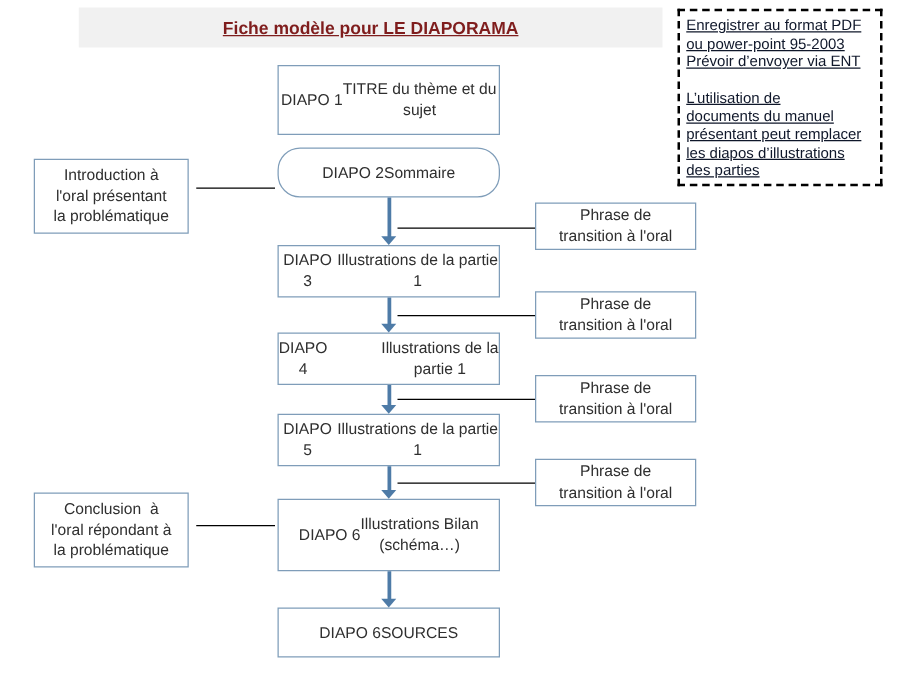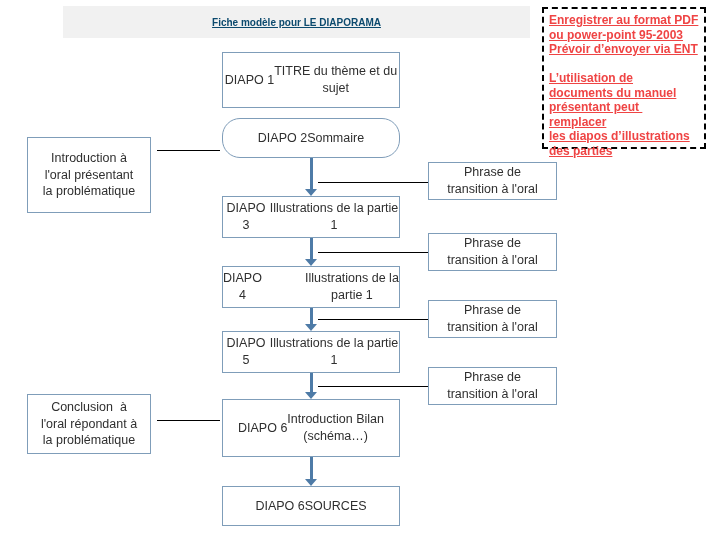--- a/index.html
+++ b/index.html
@@ -9,25 +9,25 @@
     --connector:#000000;
     --text:#2f2f2f;
   }
   *{margin:0;padding:0;box-sizing:border-box;}
   html,body{background:#ffffff;}
   body{font-family:"Liberation Sans", sans-serif;color:var(--text);}
   .canvas{position:relative;width:720px;height:540px;background:#ffffff;overflow:hidden;}
 
   .title-band{position:absolute;left:63px;top:6px;width:467px;height:32px;
     background:var(--title-band-bg);display:flex;align-items:center;justify-content:center;}
-  .title{font-size:10px;font-weight:bold;text-decoration:underline;color:#0c4a6e;}
+  .title{font-size:14px;font-weight:bold;text-decoration:underline;color:#7f1d1d;}
 
   .note-box{position:absolute;left:542px;top:7px;width:164px;height:142px;
     border:2px dashed #000;padding:4px 5px;background:#fff;}
-  .note-p{font-size:12px;font-weight:bold;text-decoration:underline;color:#ef4444;
+  .note-p{font-size:12px;font-weight:normal;text-decoration:underline;color:#0f172a;
     line-height:1.22;white-space:pre-wrap;}
   .note-p + .note-p{margin-top:14px;}
 
   .box{position:absolute;border:1px solid var(--box-border);background:#fff;
     display:flex;flex-direction:row;align-items:center;justify-content:center;
     text-align:center;font-size:12.5px;line-height:1.35;}
   .box .txt{white-space:pre-wrap;}
 
   .slide{left:222px;width:178px;}
   .left-note{left:27px;width:124px;}
@@ -82,30 +82,30 @@
     <div class="txt">Illustrations de la partie 1</div>
   </div>
 
   <div class="box slide" style="top:331px;height:42px;">
     <div class="txt">DIAPO 5</div>
     <div class="txt">Illustrations de la partie 1</div>
   </div>
 
   <div class="box slide" style="top:399px;height:58px;">
     <div class="txt">DIAPO 6</div>
-    <div class="txt">Introduction Bilan
+    <div class="txt">Illustrations Bilan
 (schéma…)</div>
   </div>
 
   <div class="box slide" style="top:486px;height:40px;">
     <div class="txt">DIAPO 6</div>
     <div class="txt">SOURCES</div>
   </div>
 
-  <div class="box left-note" style="top:137px;height:76px;">
+  <div class="box left-note" style="top:127px;height:60px;">
     <div class="txt">Introduction à
 l'oral présentant
 la problématique</div>
   </div>
   <div class="box left-note" style="top:394px;height:60px;">
     <div class="txt">Conclusion  à
 l'oral répondant à
 la problématique</div>
   </div>
 

